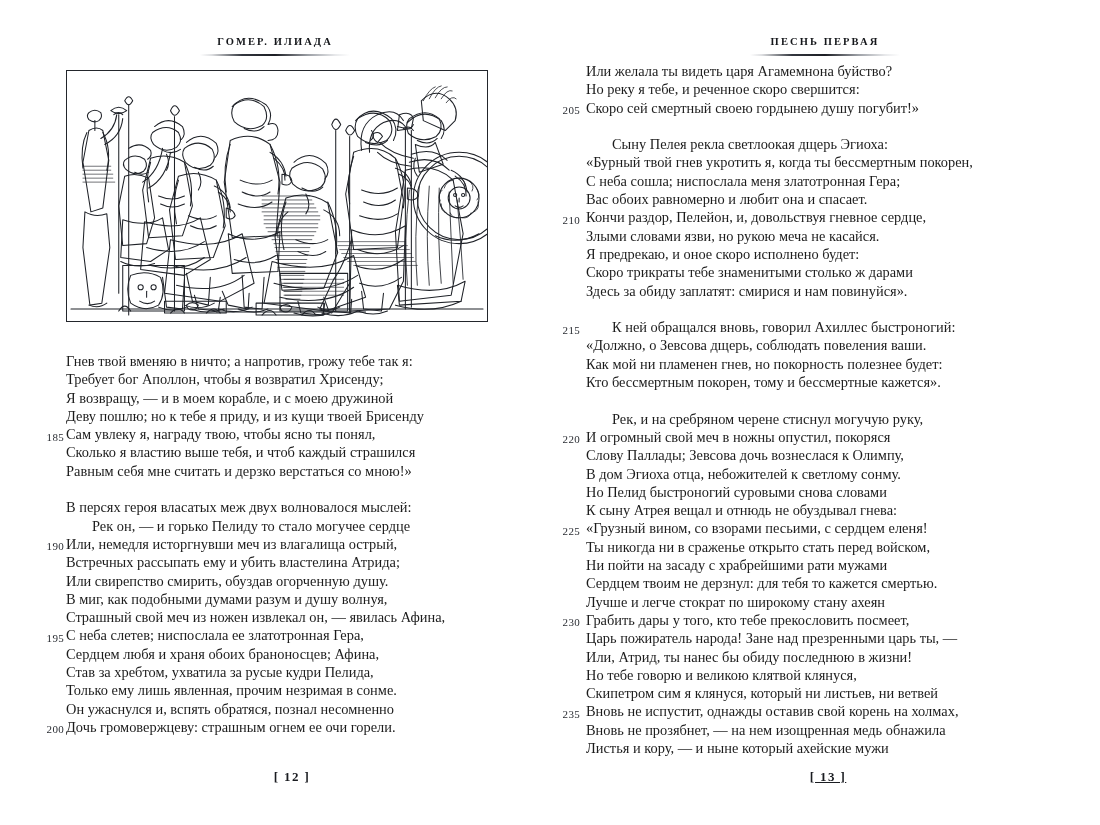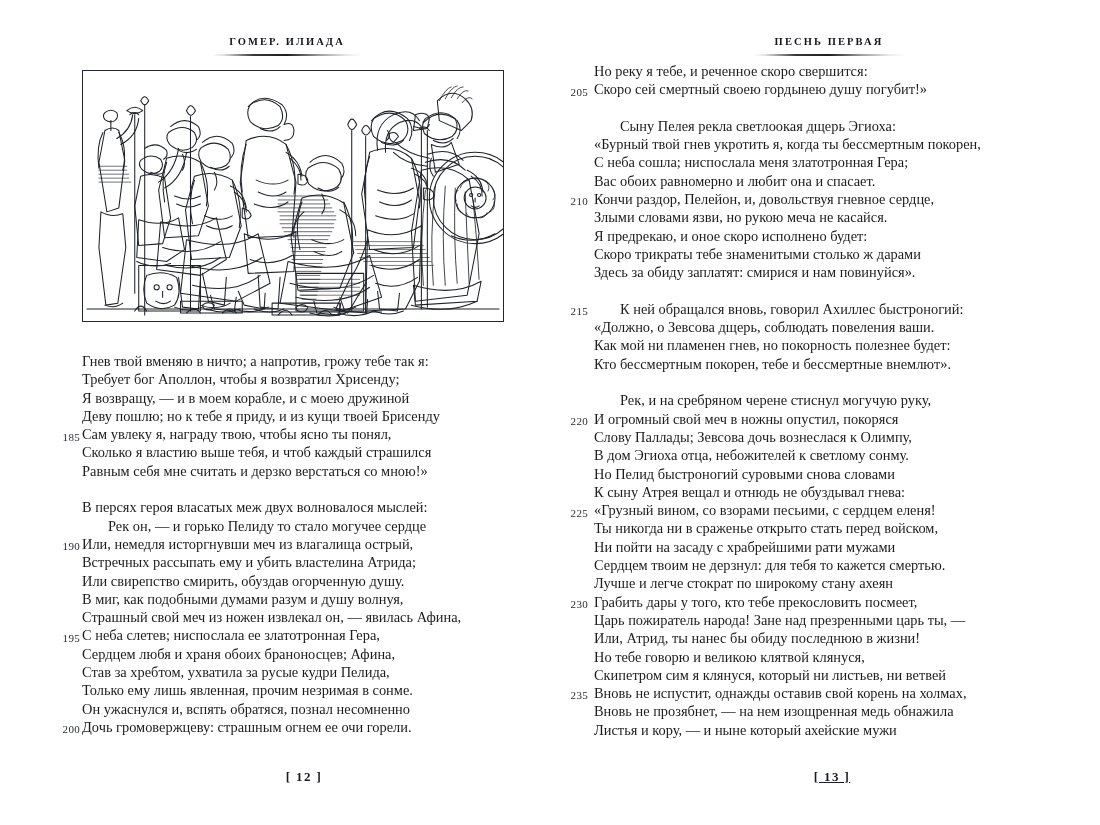--- a/index.html
+++ b/index.html
@@ -5,21 +5,21 @@
 <style>
   * { margin:0; padding:0; box-sizing:border-box; }
   html,body { background:#ffffff; }
   body {
     width:1100px; height:825px;
     font-family:"Liberation Serif", serif;
     color:#1c1c1c;
     overflow:hidden;
     position:relative;
   }
-  .spread { display:flex; width:1100px; height:825px;padding-left:16px; }
+  .spread { display:flex; width:1100px; height:825px; }
   .page { position:relative; width:550px; height:825px; }
 
   
   .runhead {
     text-align:center;
     font-size:10.5px;
     letter-spacing:2.1px;
     font-weight:700;
     color:#15171b;
     padding-top:36px;
@@ -435,39 +435,40 @@
     <div class="folio">[ 12 ]</div>
   </div>
 
   <div class="page page-right">
 
     <div class="runhead">ПЕСНЬ ПЕРВАЯ</div>
     <div class="rule"></div>
 
     <div class="verse-block">
       <div class="stanza">
+        <div class="vline"><span class="vnum"></span><span class="vtext">Или желала ты видеть царя Агамемнона буйство?</span></div>
         <div class="vline"><span class="vnum"></span><span class="vtext">Но реку я тебе, и реченное скоро свершится:</span></div>
         <div class="vline"><span class="vnum">205</span><span class="vtext">Скоро сей смертный своею гордынею душу погубит!»</span></div>
       </div>
       <div class="stanza">
         <div class="vline indent"><span class="vnum"></span><span class="vtext">Сыну Пелея рекла светлоокая дщерь Эгиоха:</span></div>
         <div class="vline"><span class="vnum"></span><span class="vtext">«Бурный твой гнев укротить я, когда ты бессмертным покорен,</span></div>
         <div class="vline"><span class="vnum"></span><span class="vtext">С неба сошла; ниспослала меня златотронная Гера;</span></div>
         <div class="vline"><span class="vnum"></span><span class="vtext">Вас обоих равномерно и любит она и спасает.</span></div>
         <div class="vline"><span class="vnum">210</span><span class="vtext">Кончи раздор, Пелейон, и, довольствуя гневное сердце,</span></div>
         <div class="vline"><span class="vnum"></span><span class="vtext">Злыми словами язви, но рукою меча не касайся.</span></div>
         <div class="vline"><span class="vnum"></span><span class="vtext">Я предрекаю, и оное скоро исполнено будет:</span></div>
         <div class="vline"><span class="vnum"></span><span class="vtext">Скоро трикраты тебе знаменитыми столько ж дарами</span></div>
         <div class="vline"><span class="vnum"></span><span class="vtext">Здесь за обиду заплатят: смирися и нам повинуйся».</span></div>
       </div>
       <div class="stanza">
         <div class="vline indent"><span class="vnum">215</span><span class="vtext">К ней обращался вновь, говорил Ахиллес быстроногий:</span></div>
         <div class="vline"><span class="vnum"></span><span class="vtext">«Должно, о Зевсова дщерь, соблюдать повеления ваши.</span></div>
         <div class="vline"><span class="vnum"></span><span class="vtext">Как мой ни пламенен гнев, но покорность полезнее будет:</span></div>
-        <div class="vline"><span class="vnum"></span><span class="vtext">Кто бессмертным покорен, тебе и бессмертные внемлют».</span></div>
+        <div class="vline"><span class="vnum"></span><span class="vtext">Кто бессмертным покорен, тому и бессмертные кажется».</span></div>
       </div>
       <div class="stanza">
         <div class="vline indent"><span class="vnum"></span><span class="vtext">Рек, и на сребряном черене стиснул могучую руку,</span></div>
         <div class="vline"><span class="vnum">220</span><span class="vtext">И огромный свой меч в ножны опустил, покоряся</span></div>
         <div class="vline"><span class="vnum"></span><span class="vtext">Слову Паллады; Зевсова дочь вознеслася к Олимпу,</span></div>
         <div class="vline"><span class="vnum"></span><span class="vtext">В дом Эгиоха отца, небожителей к светлому сонму.</span></div>
         <div class="vline"><span class="vnum"></span><span class="vtext">Но Пелид быстроногий суровыми снова словами</span></div>
         <div class="vline"><span class="vnum"></span><span class="vtext">К сыну Атрея вещал и отнюдь не обуздывал гнева:</span></div>
         <div class="vline"><span class="vnum">225</span><span class="vtext">«Грузный вином, со взорами песьими, с сердцем еленя!</span></div>
         <div class="vline"><span class="vnum"></span><span class="vtext">Ты никогда ни в сраженье открыто стать перед войском,</span></div>

